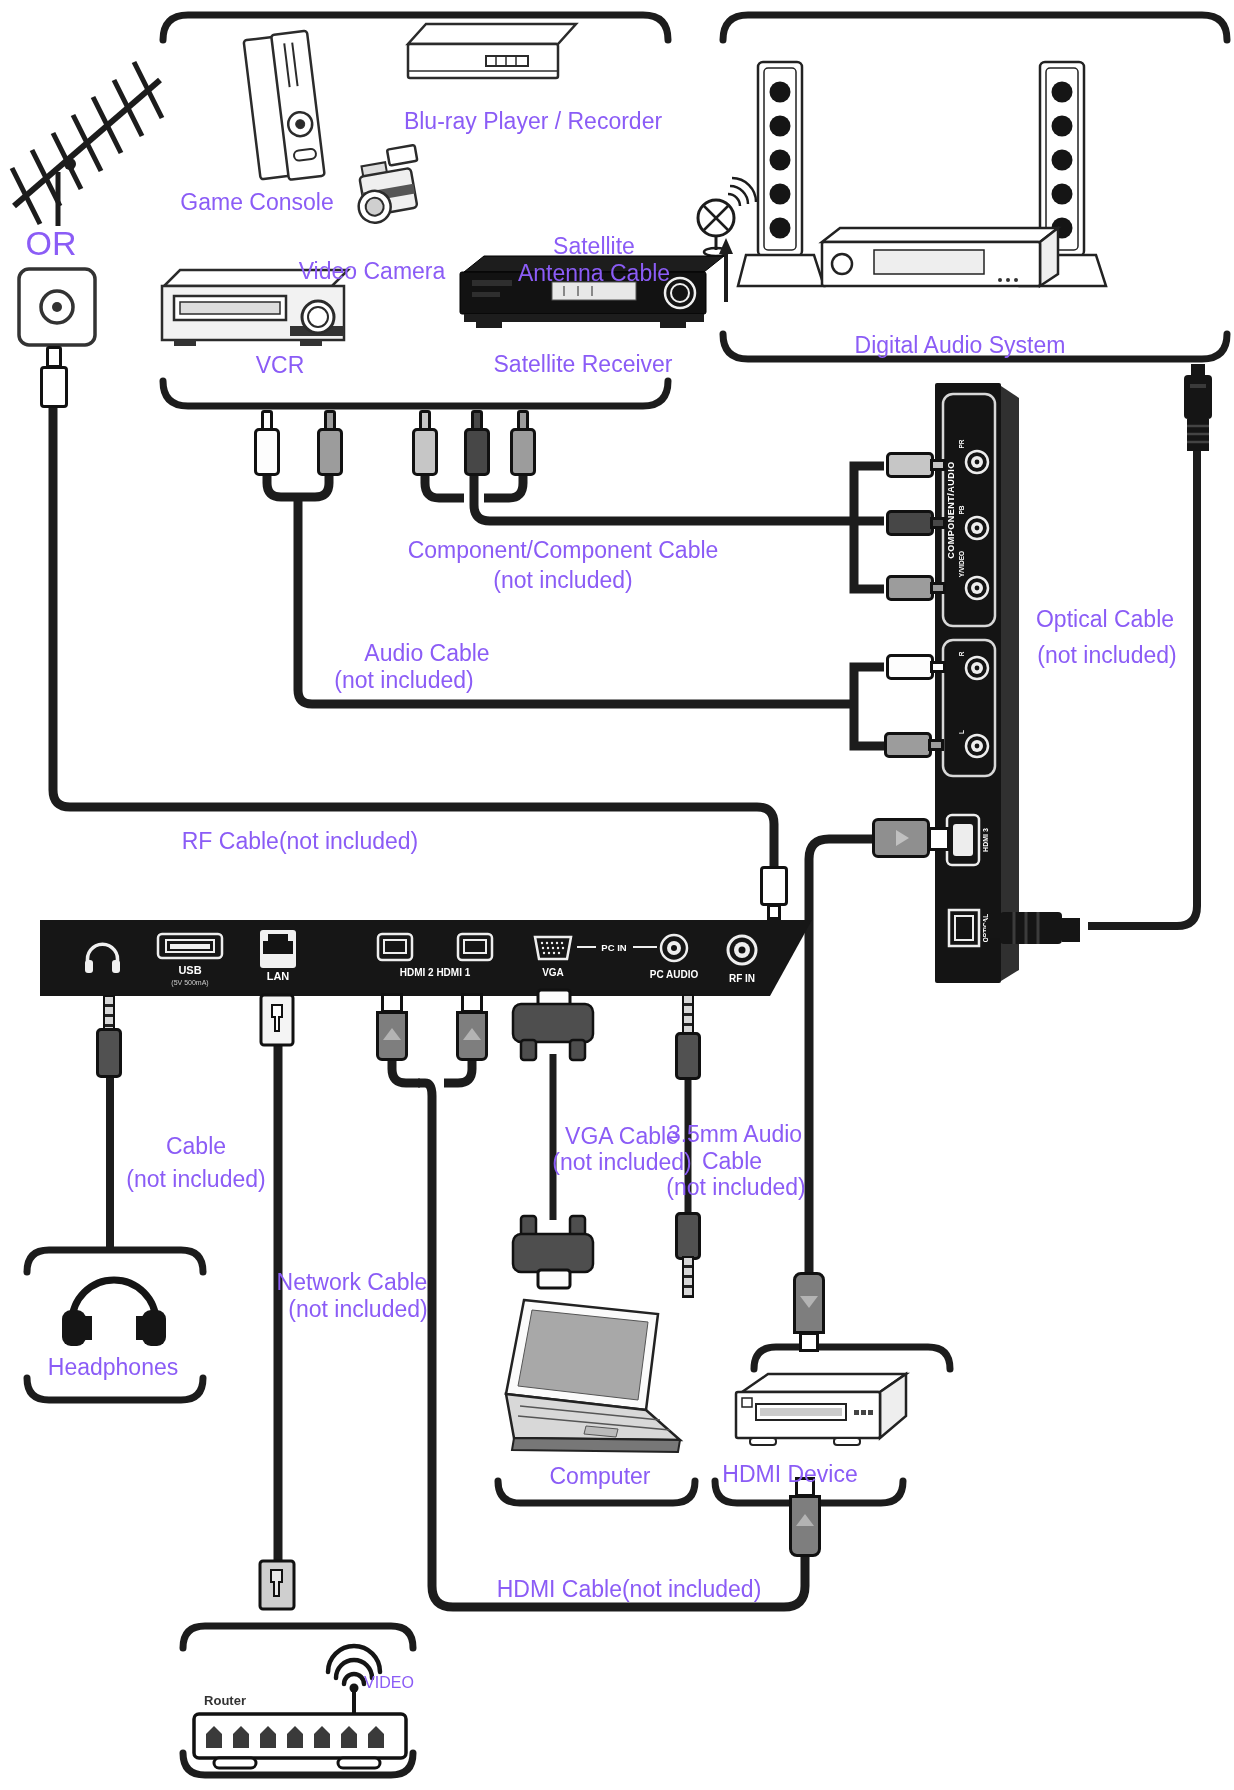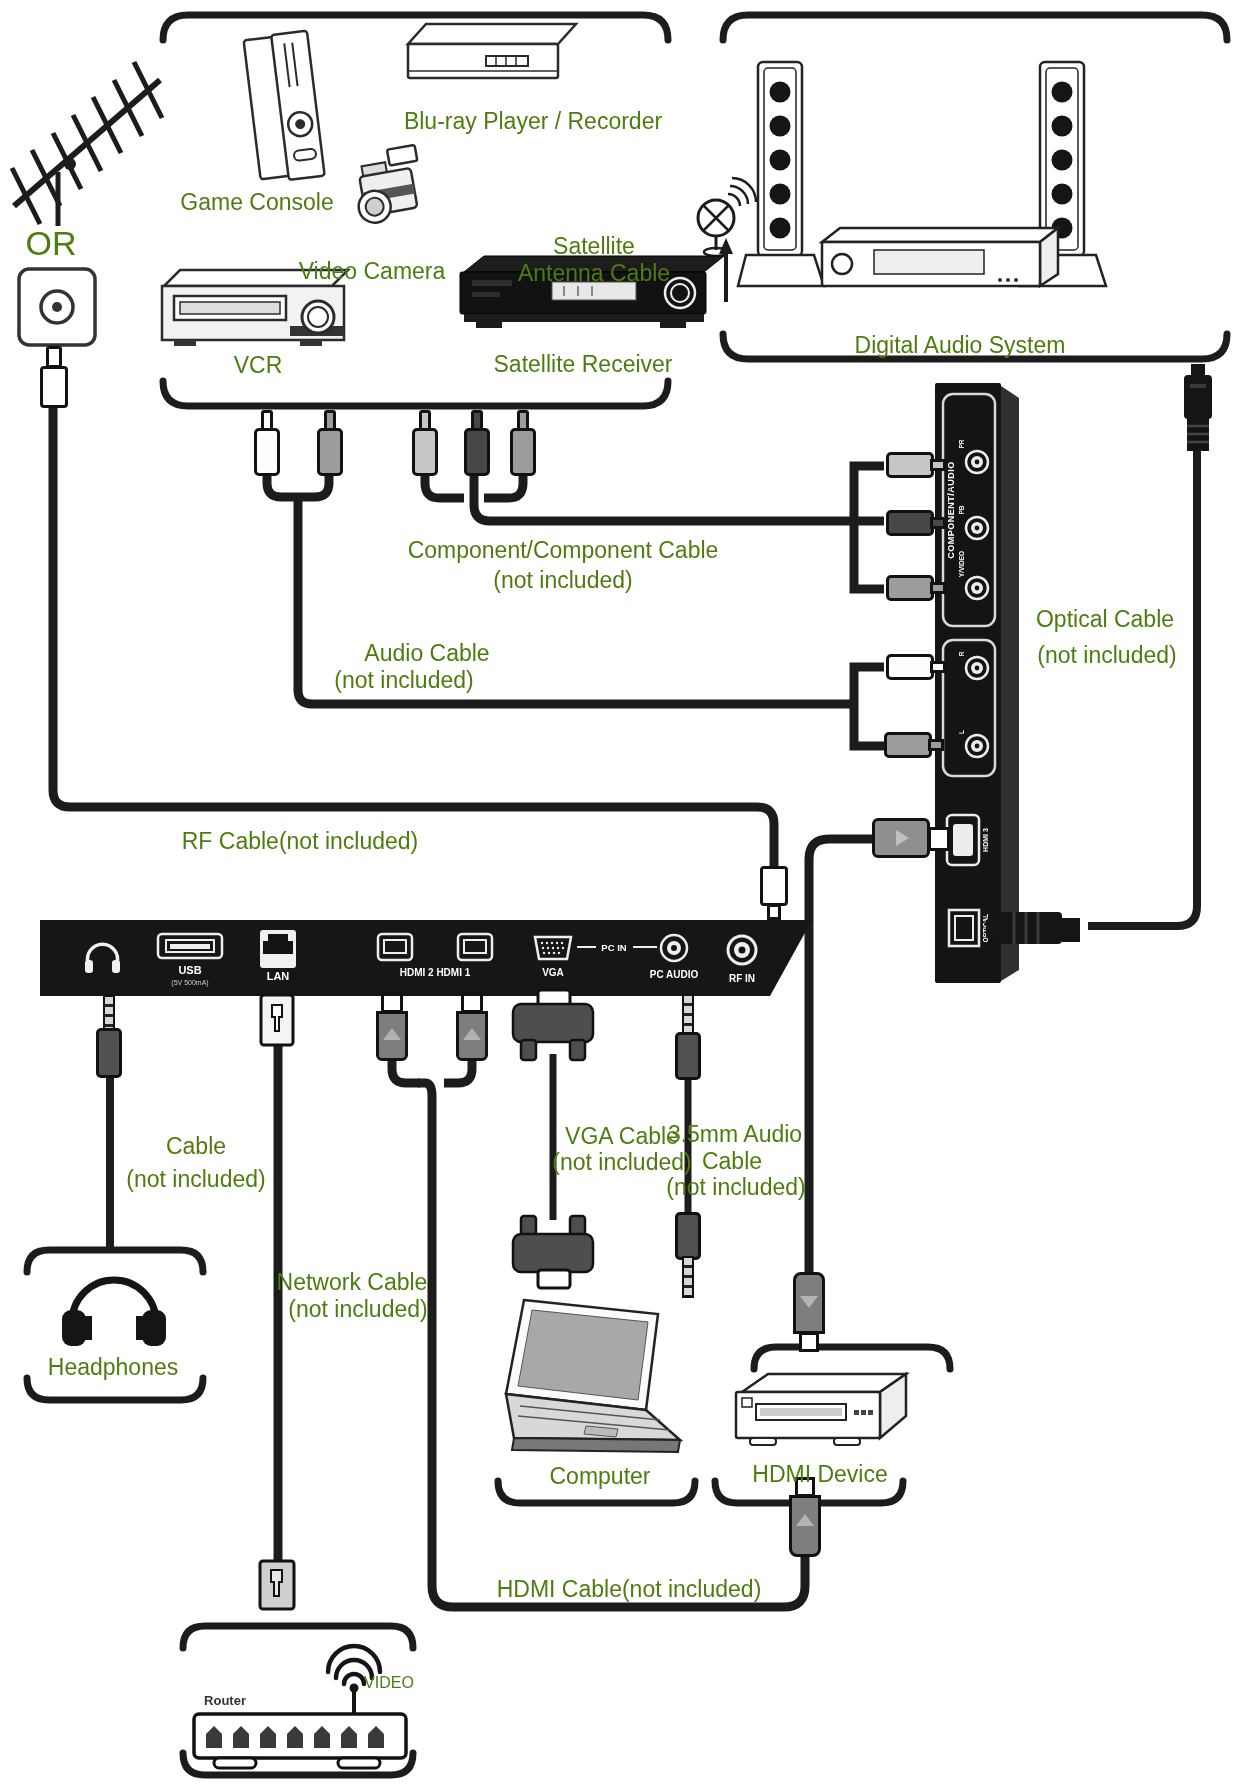--- a/index.html
+++ b/index.html
@@ -1,19 +1,19 @@
 <!DOCTYPE html>
 <html><head>
 <meta charset="utf-8">
 <style>
   html,body{margin:0;padding:0;background:#fff;}
   #canvas{position:relative;width:1234px;height:1790px;background:#fff;overflow:hidden;
           font-family:"Liberation Sans",sans-serif;}
   svg{position:absolute;overflow:visible;}
-  .lbl{position:absolute;transform:translateX(-50%);font-size:23px;color:#4d7c0f;
+  .lbl{position:absolute;transform:translateX(-50%);font-size:23px;color:#8b5cf6;
        white-space:nowrap;z-index:40;line-height:1.1;}
   .lbl.big{font-size:34px;font-weight:normal;}
   .lbl.md{font-size:16px;}
   .lbl.xs{font-size:13px;font-weight:bold;color:#333;}
   .plug{position:absolute;border:3px solid #111;box-sizing:border-box;z-index:30;}
   .tri{position:absolute;width:0;height:0;z-index:31;}
   .wire{fill:none;stroke:#1c1c1c;}
   .bracket{fill:none;stroke:#1c1c1c;stroke-width:7;stroke-linecap:round;}
   text{font-family:"Liberation Sans",sans-serif;}
 </style>
@@ -423,21 +423,21 @@
     <rect x="36" y="72" width="42" height="10" rx="5" fill="#fff" stroke="#111" stroke-width="3"></rect>
     <rect x="160" y="72" width="42" height="10" rx="5" fill="#fff" stroke="#111" stroke-width="3"></rect>
   </svg>
 
   <div class="lbl big" style="left:51px;top:225px">OR</div>
   <div class="lbl" style="left:257px;top:190px">Game Console</div>
   <div class="lbl" style="left:533px;top:109px">Blu-ray Player / Recorder</div>
   <div class="lbl" style="left:372px;top:259px">Video Camera</div>
   <div class="lbl" style="left:594px;top:234px">Satellite</div>
   <div class="lbl" style="left:594px;top:261px">Antenna Cable</div>
-  <div class="lbl" style="left:258px;top:353px">VCR</div>
+  <div class="lbl" style="left:280px;top:353px">VCR</div>
   <div class="lbl" style="left:583px;top:352px">Satellite Receiver</div>
   <div class="lbl" style="left:960px;top:333px">Digital Audio System</div>
   <div class="lbl" style="left:563px;top:538px">Component/Component Cable</div>
   <div class="lbl" style="left:563px;top:568px">(not included)</div>
   <div class="lbl" style="left:427px;top:641px">Audio Cable</div>
   <div class="lbl" style="left:404px;top:668px">(not included)</div>
   <div class="lbl" style="left:1105px;top:607px">Optical Cable</div>
   <div class="lbl" style="left:1107px;top:643px">(not included)</div>
   <div class="lbl" style="left:300px;top:829px">RF Cable(not included)</div>
   <div class="lbl" style="left:196px;top:1134px">Cable</div>
@@ -445,17 +445,17 @@
   <div class="lbl" style="left:352px;top:1270px">Network Cable</div>
   <div class="lbl" style="left:358px;top:1297px">(not included)</div>
   <div class="lbl" style="left:622px;top:1124px">VGA Cable</div>
   <div class="lbl" style="left:622px;top:1150px">(not included)</div>
   <div class="lbl" style="left:735px;top:1122px">3.5mm Audio</div>
   <div class="lbl" style="left:732px;top:1149px">Cable</div>
   <div class="lbl" style="left:736px;top:1175px">(not included)</div>
   <div class="lbl" style="left:629px;top:1577px">HDMI Cable(not included)</div>
   <div class="lbl" style="left:113px;top:1355px">Headphones</div>
   <div class="lbl" style="left:600px;top:1464px">Computer</div>
-  <div class="lbl" style="left:820px;top:1462px">HDMI Device</div>
+  <div class="lbl" style="left:790px;top:1462px">HDMI Device</div>
   <div class="lbl md" style="left:389px;top:1674px">VIDEO</div>
   <div class="lbl xs" style="left:225px;top:1694px">Router</div>
 
 </div>
 
 </body></html>

